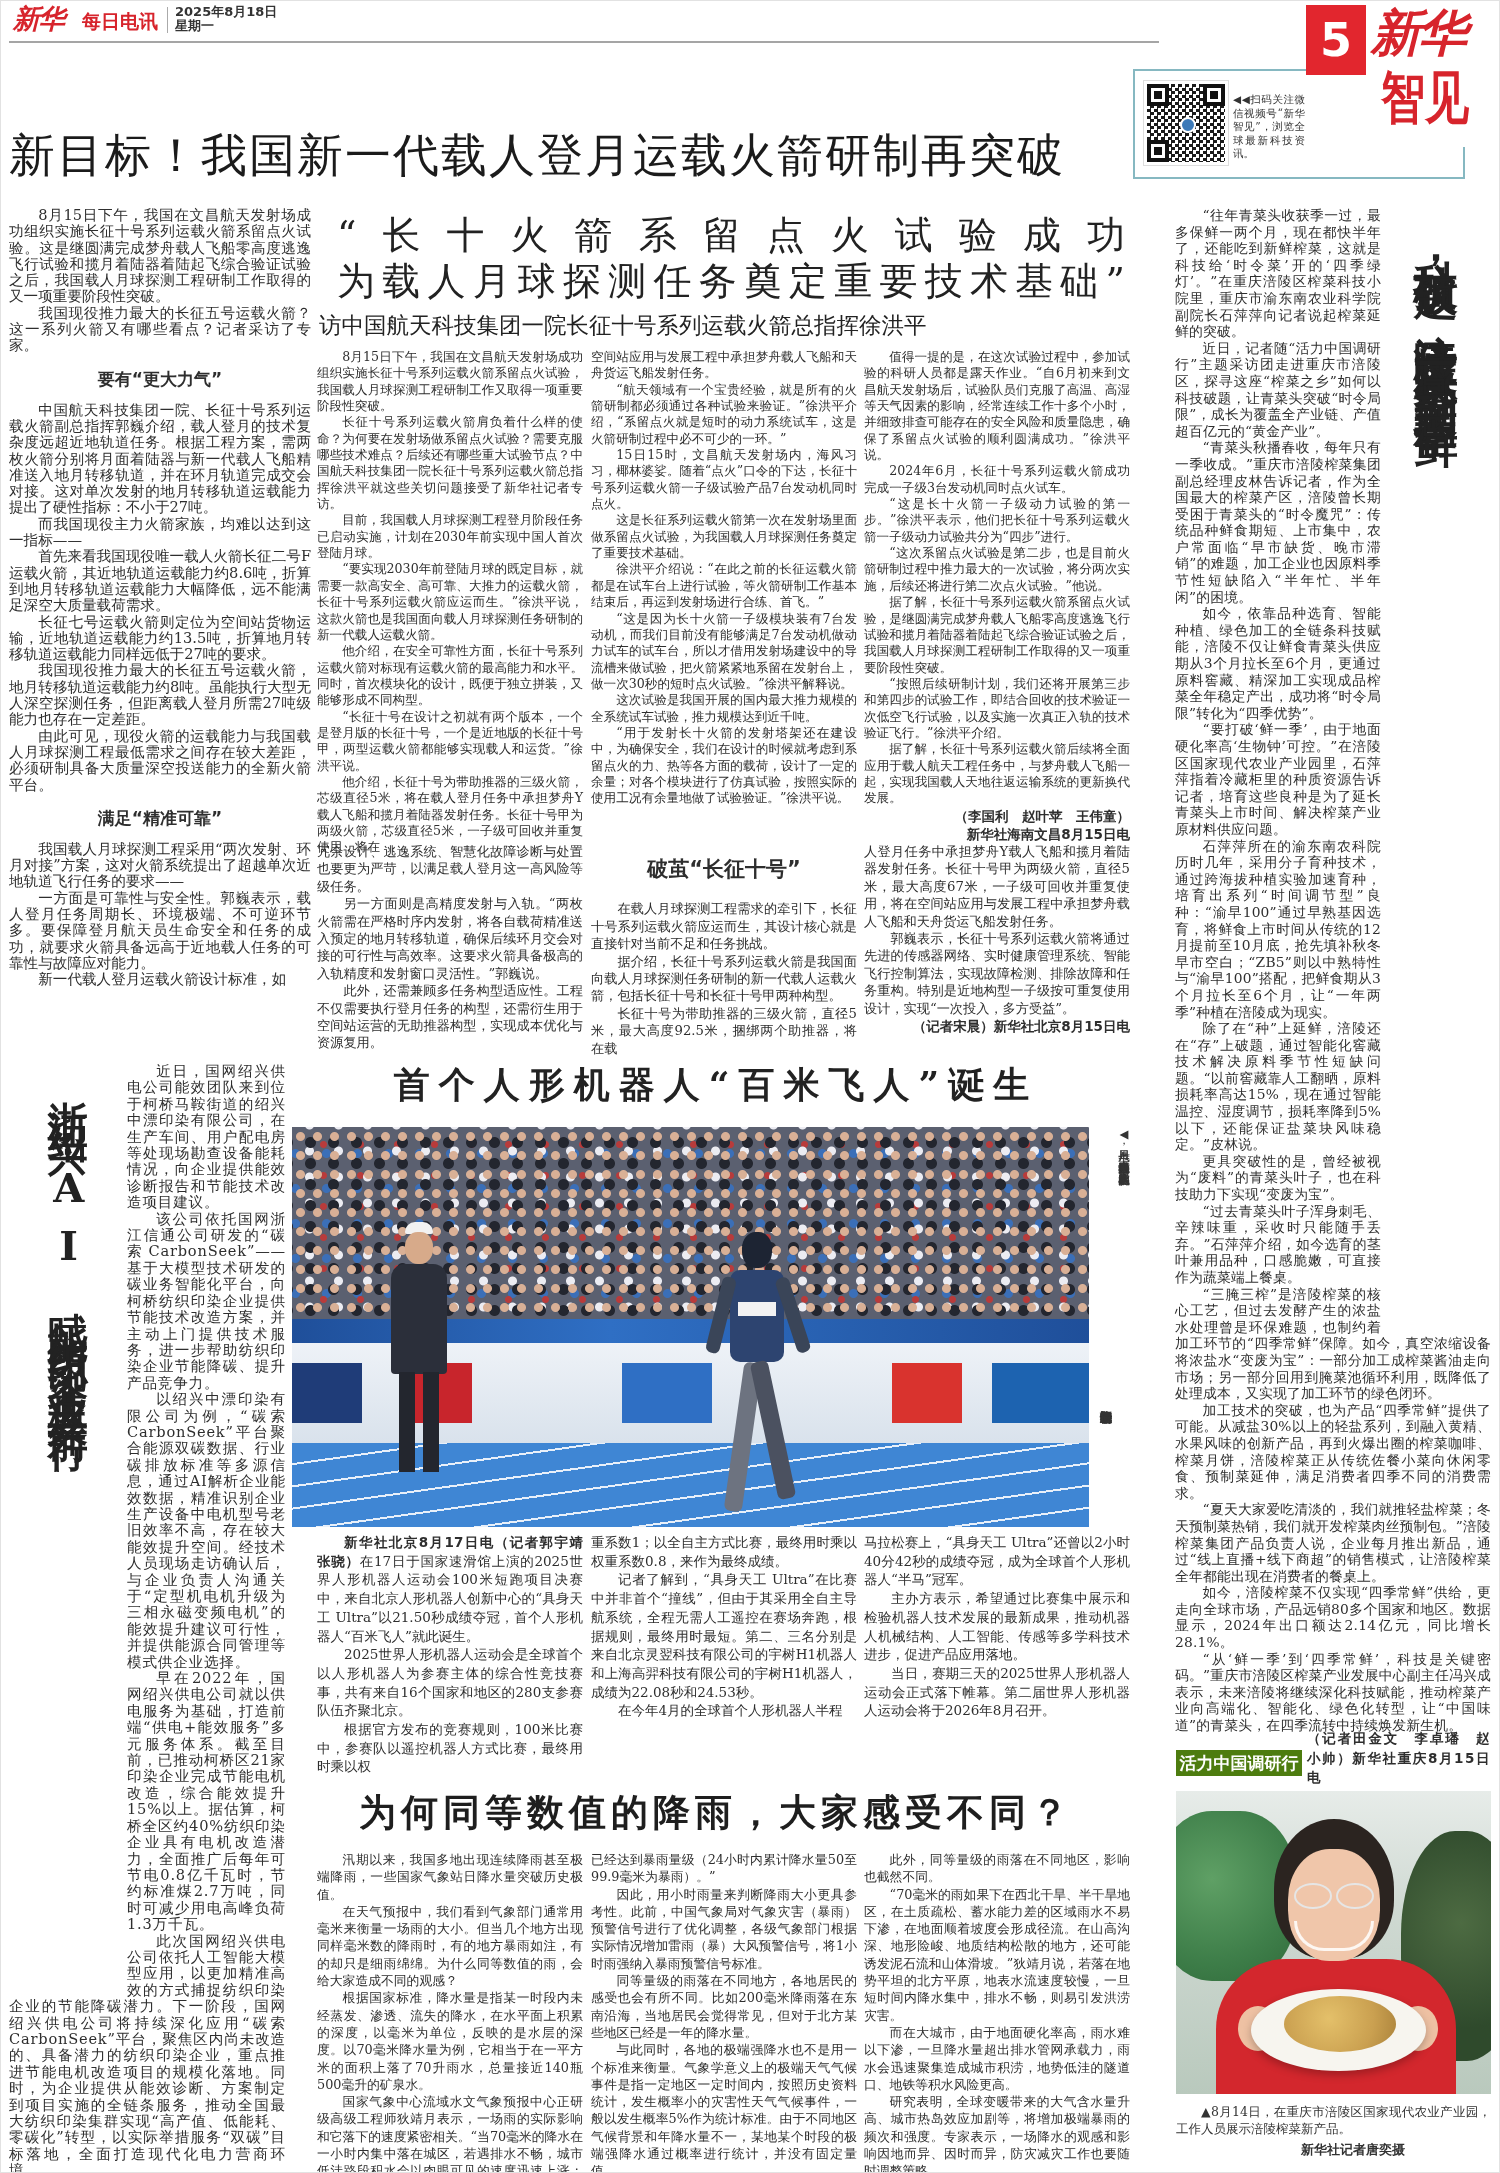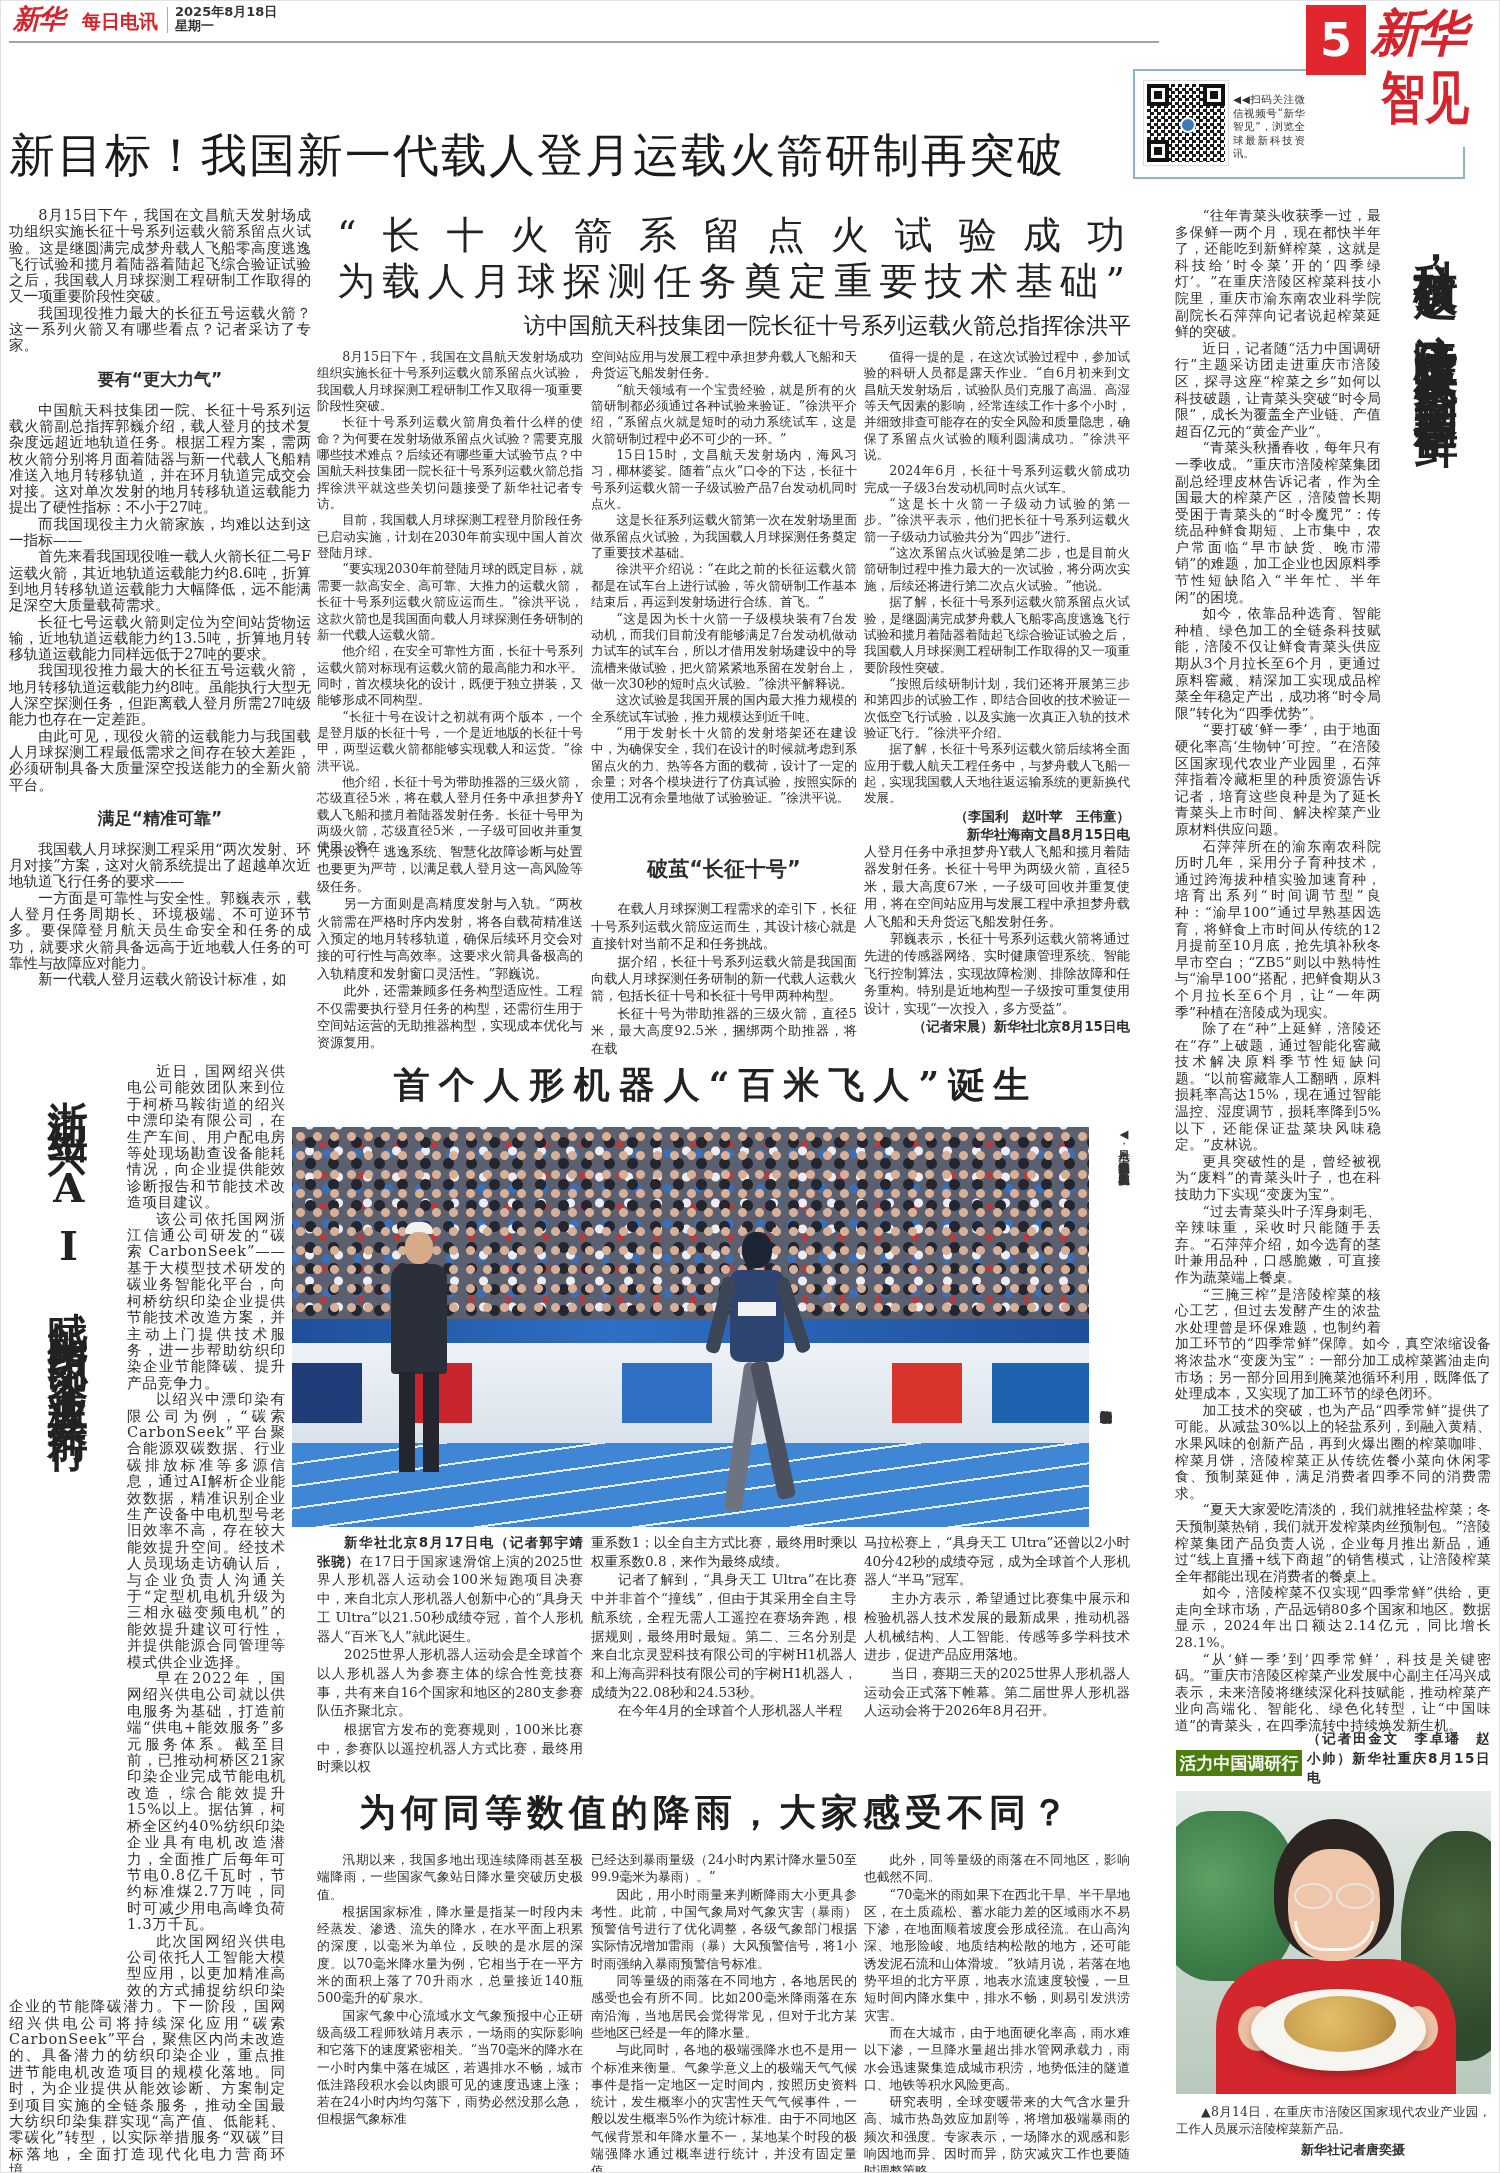--- a/index.html
+++ b/index.html
@@ -26,21 +26,21 @@
 .qr-finder{position:absolute;width:22px;height:22px;border:4px solid #111;background:#fff}
 .qr-finder::after{content:"";position:absolute;left:3px;top:3px;width:8px;height:8px;background:#111}
 .qr-logo{position:absolute;left:33px;top:33px;width:16px;height:16px;border-radius:50%;background:#3b79b8;border:2px solid #fff}
 .qr-note{left:1232px;top:92px;width:72px;font-size:10.5px;line-height:13.5px;color:#333;text-align:justify}
 
 
 .main-headline{left:8px;top:126px;width:1150px;text-align:left;font-size:46px;line-height:56px;font-weight:normal;letter-spacing:2px;color:#1b1b1b}
 .colA{left:8px;top:206px;width:302px;font-size:14.6px;line-height:16.3px}
 .subhead{font-family:"DejaVu Sans",sans-serif;font-weight:bold;font-size:17px;line-height:20px;text-align:center;margin:15px 0 13px}
 .iv-title{left:336px;width:788px;font-size:38px;line-height:44px;text-align:justify;text-align-last:justify;color:#222}
-.iv-sub{left:318px;width:812px;top:310px;text-align:right;font-family:"DejaVu Sans",sans-serif;font-size:22.5px;line-height:28px;color:#222}
+.iv-sub{left:318px;width:812px;top:310px;text-align:left;font-family:"DejaVu Sans",sans-serif;font-size:22.5px;line-height:28px;color:#222}
 .iv-col{top:348px;width:266px;font-size:12.6px;line-height:16.35px}
 .byline{text-align:right;font-family:"DejaVu Sans",sans-serif;font-weight:bold;font-size:13.5px;text-indent:0;line-height:18px}
 .s2-col{top:842px;width:266px;font-size:13.2px;line-height:17.4px}
 .s2-head{font-family:"DejaVu Sans",sans-serif;font-weight:bold;font-size:21px;text-align:center;margin:18px 0 22px;text-indent:0}
 
 
 .robot-head{left:300px;top:1060px;width:830px;text-align:center;font-size:36px;letter-spacing:9px;line-height:46px;color:#222}
 .robot-photo{left:291px;top:1126px;width:797px;height:400px;overflow:hidden;background:#5a5f6e}
 .rp-crowd{position:absolute;left:0;top:0;width:100%;height:50%;background-color:#5b6070;
   background-image:radial-gradient(circle,#d9b096 0 4px,transparent 5px),radial-gradient(circle,#23262f 0 5px,transparent 6px),radial-gradient(circle,#ececf2 0 4px,transparent 5px),radial-gradient(circle,#b83b3b 0 3px,transparent 4px),radial-gradient(circle,#3b6fb8 0 4px,transparent 5px);
@@ -298,20 +298,21 @@
       <p>早在2022年，国网绍兴供电公司就以供电服务为基础，打造前端“供电+能效服务”多元服务体系。截至目前，已推动柯桥区21家印染企业完成节能电机改造，综合能效提升15%以上。据估算，柯桥全区约40%纺织印染企业具有电机改造潜力，全面推广后每年可节电0.8亿千瓦时，节约标准煤2.7万吨，同时可减少用电高峰负荷1.3万千瓦。</p>
       <p>此次国网绍兴供电公司依托人工智能大模型应用，以更加精准高效的方式捕捉纺织印染企业的节能降碳潜力。下一阶段，国网绍兴供电公司将持续深化应用“碳索CarbonSeek”平台，聚焦区内尚未改造的、具备潜力的纺织印染企业，重点推进节能电机改造项目的规模化落地。同时，为企业提供从能效诊断、方案制定到项目实施的全链条服务，推动全国最大纺织印染集群实现“高产值、低能耗、零碳化”转型，以实际举措服务“双碳”目标落地，全面打造现代化电力营商环境。</p>
     </div>
 
 </div>
 
 <h2 class="abs rain-head">为何同等数值的降雨，大家感受不同？</h2>
 <div class="abs rain-col" style="left:316px">
   <div>
       <p>汛期以来，我国多地出现连续降雨甚至极端降雨，一些国家气象站日降水量突破历史极值。</p>
+      <p>在天气预报中，我们看到气象部门通常用毫米来衡量一场雨的大小。但当几个地方出现同样毫米数的降雨时，有的地方暴雨如注，有的却只是细雨绵绵。为什么同等数值的雨，会给大家造成不同的观感？</p>
       <p>根据国家标准，降水量是指某一时段内未经蒸发、渗透、流失的降水，在水平面上积累的深度，以毫米为单位，反映的是水层的深度。以70毫米降水量为例，它相当于在一平方米的面积上落了70升雨水，总量接近140瓶500毫升的矿泉水。</p>
       <p>国家气象中心流域水文气象预报中心正研级高级工程师狄靖月表示，一场雨的实际影响和它落下的速度紧密相关。“当70毫米的降水在一小时内集中落在城区，若遇排水不畅，城市低洼路段积水会以肉眼可见的速度迅速上涨；若在24小时内均匀落下，雨势必然没那么急，但根据气象标准</p>
     </div>
 </div>
 <div class="abs rain-col" style="left:590px">
   <p class="cont">已经达到暴雨量级（24小时内累计降水量50至99.9毫米为暴雨）。”</p>
   <div>
       <p>因此，用小时雨量来判断降雨大小更具参考性。此前，中国气象局对气象灾害（暴雨）预警信号进行了优化调整，各级气象部门根据实际情况增加雷雨（暴）大风预警信号，将1小时雨强纳入暴雨预警信号标准。</p>
       <p>同等量级的雨落在不同地方，各地居民的感受也会有所不同。比如200毫米降雨落在东南沿海，当地居民会觉得常见，但对于北方某些地区已经是一年的降水量。</p>
       <p>与此同时，各地的极端强降水也不是用一个标准来衡量。气象学意义上的极端天气气候事件是指一定地区一定时间内，按照历史资料统计，发生概率小的灾害性天气气候事件，一般以发生概率5%作为统计标准。由于不同地区气候背景和年降水量不一，某地某个时段的极端强降水通过概率进行统计，并没有固定量值。</p>

